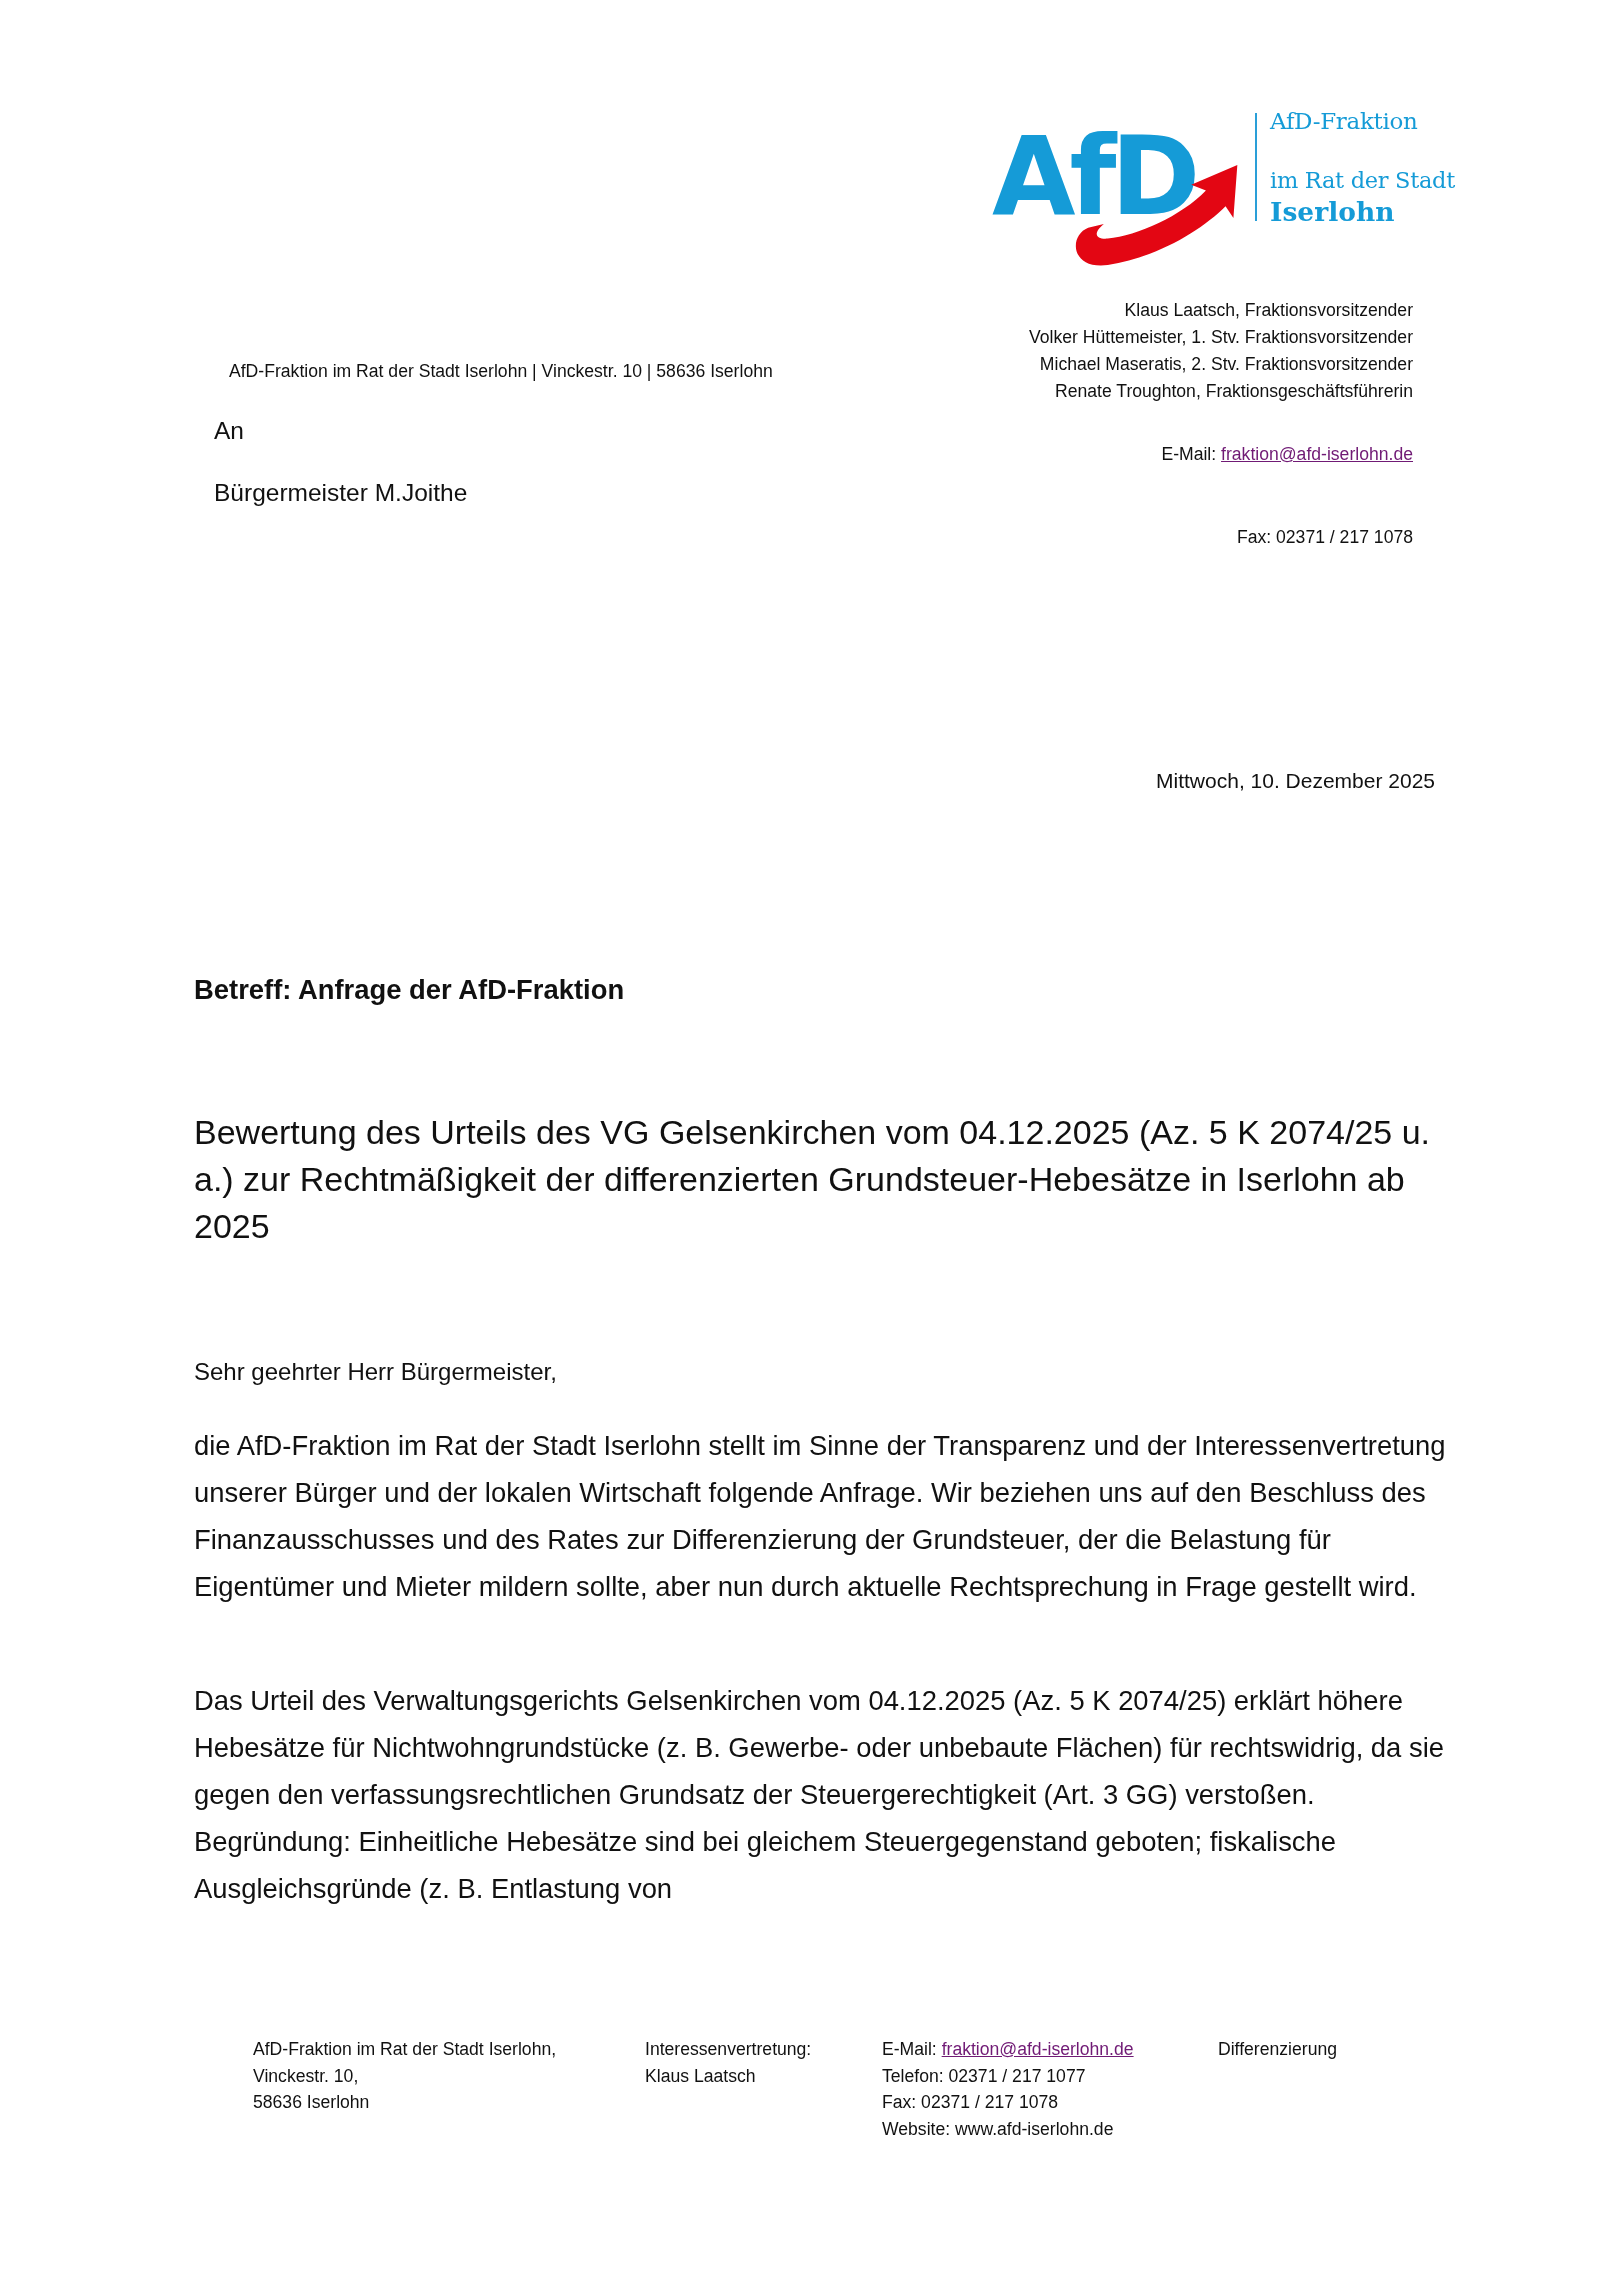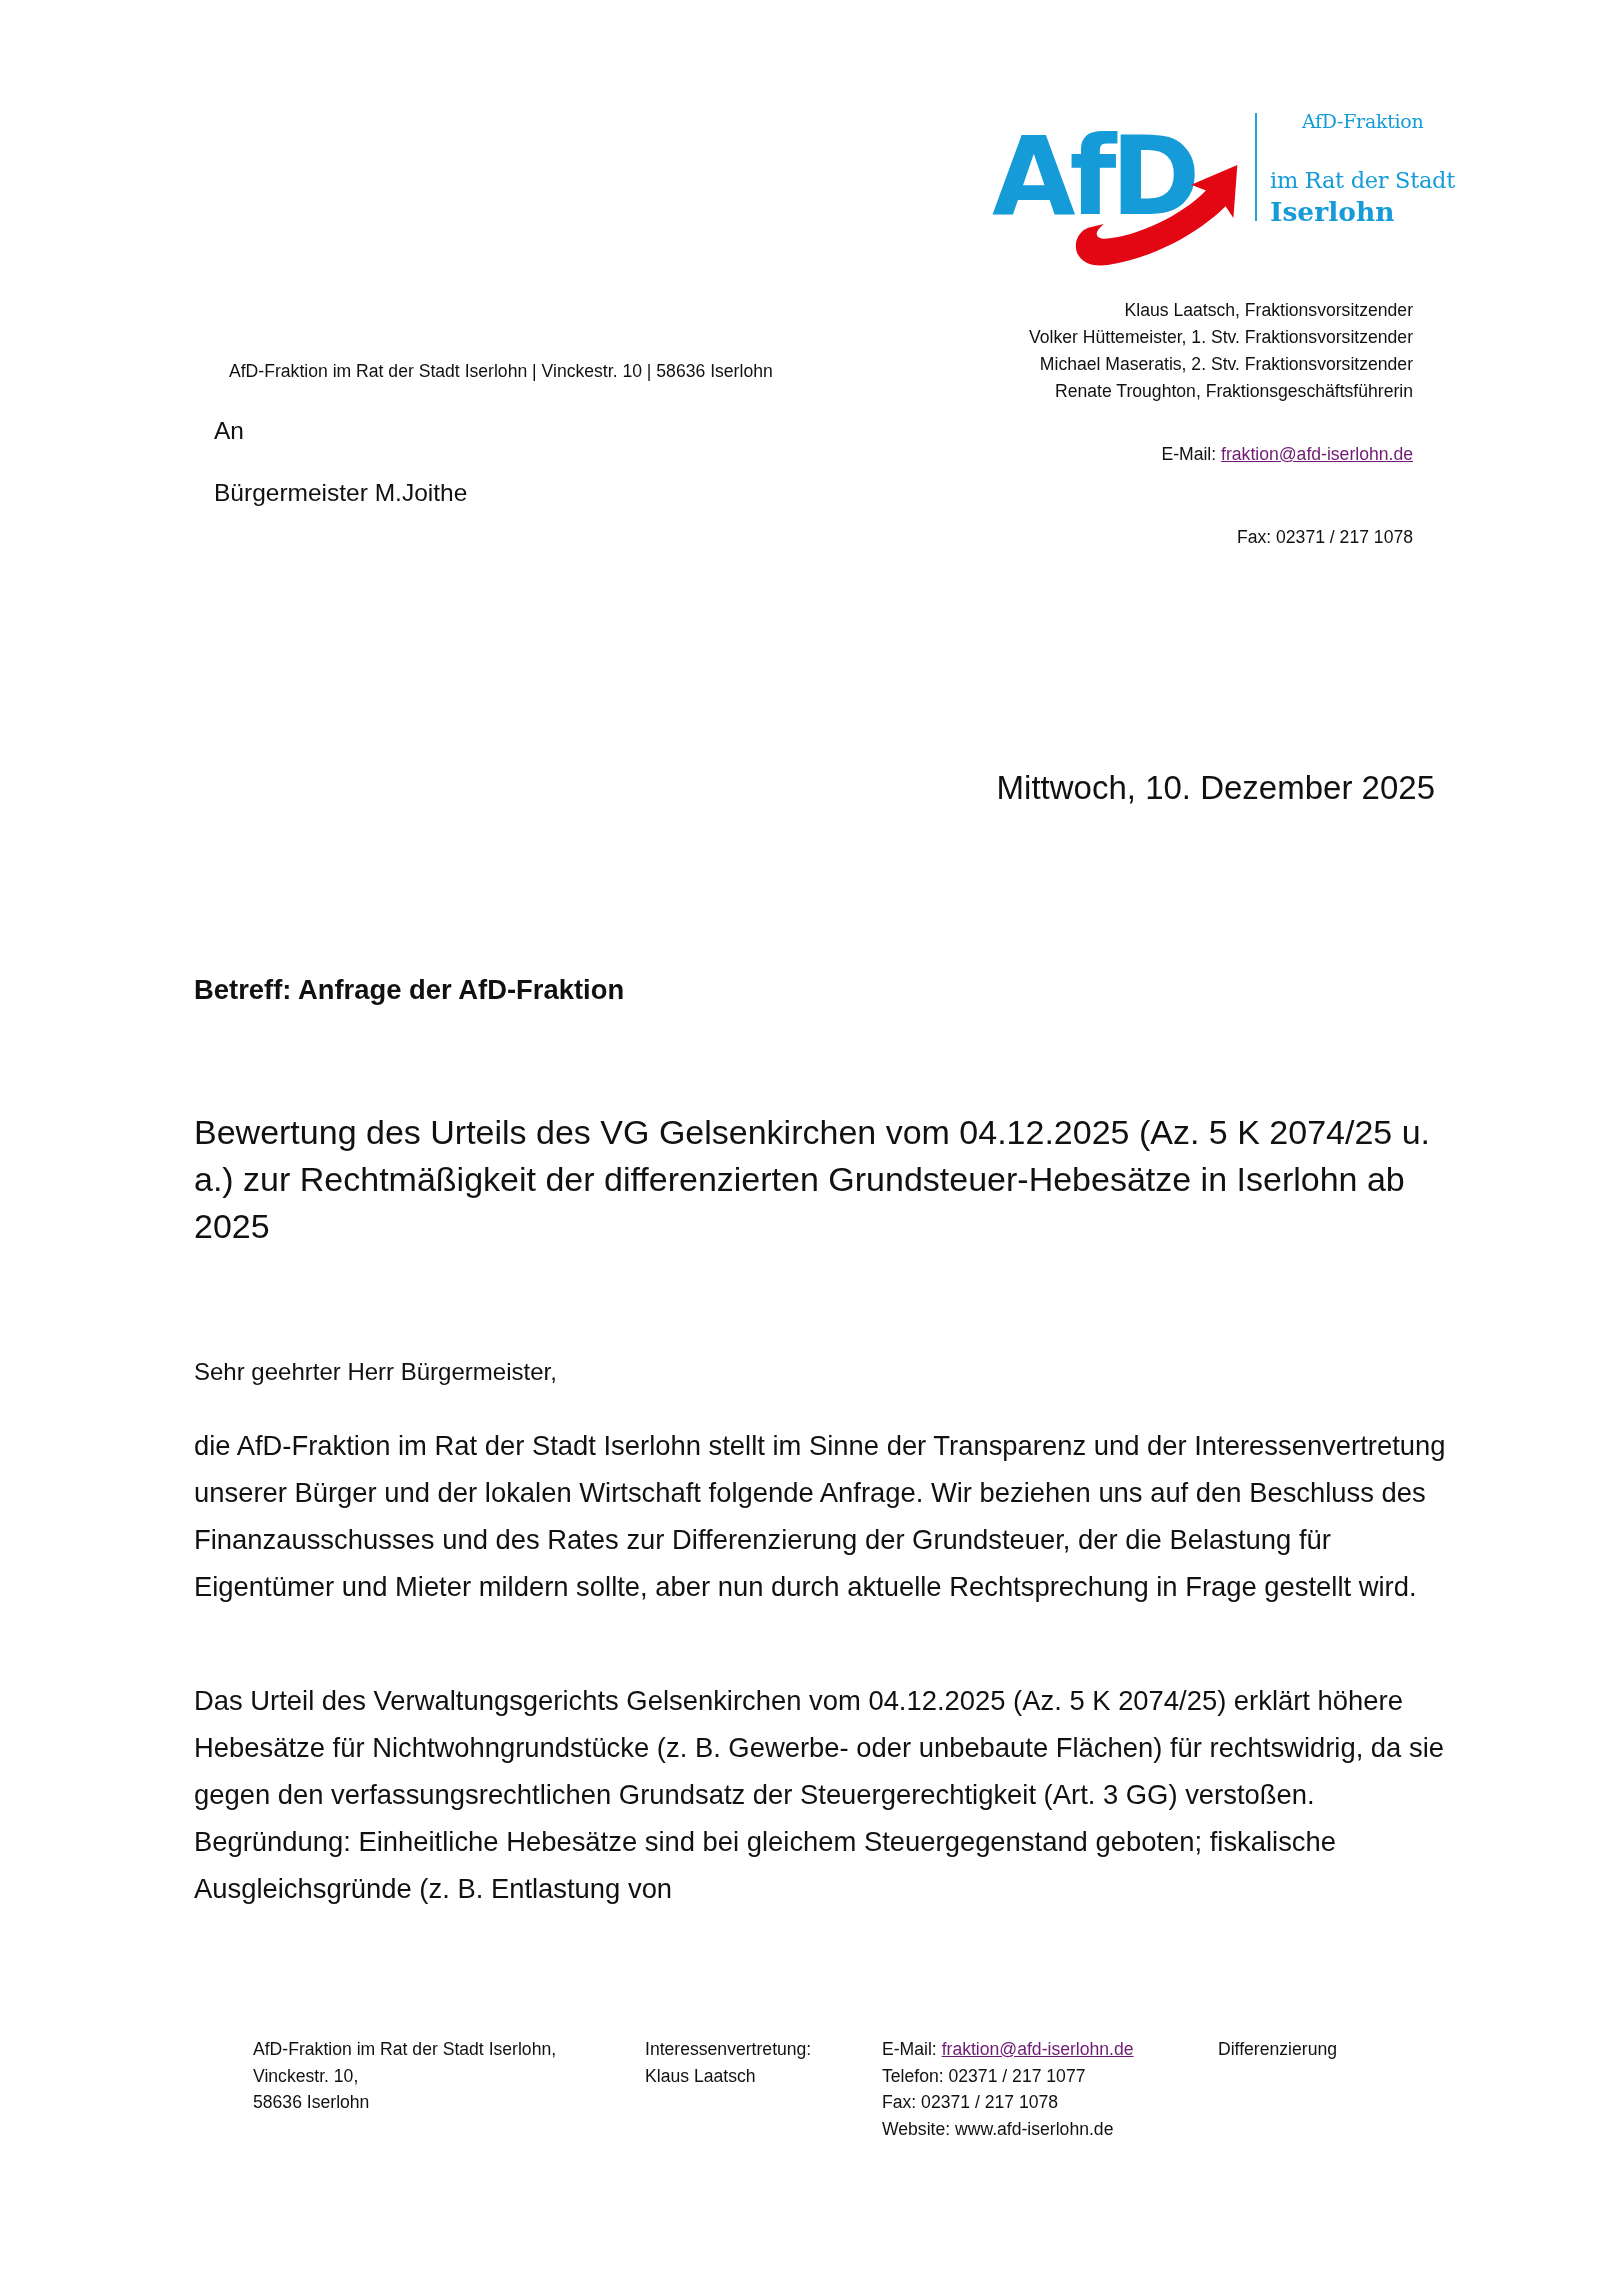--- a/index.html
+++ b/index.html
@@ -3,37 +3,37 @@
 <meta charset="utf-8">
 <style>
   html, body { margin: 0; padding: 0; background: #ffffff; }
   body { width: 1621px; height: 2293px; position: relative; overflow: hidden;
          font-family: "Liberation Sans", "DejaVu Sans", sans-serif; color: #111; }
   .abs { position: absolute; }
 
   
   .logo { left: 990px; top: 108px; width: 461px; height: 167px; }
   .logo-text { left: 1270px; top: 108px; color: #159bd7; font-family: "DejaVu Serif", serif; }
-  .logo-text .l1 { font-size: 19px; line-height: 26.5px; letter-spacing: -0.3px; margin-left: 32px; }
+  .logo-text .l1 { font-size: 23px; line-height: 26.5px; letter-spacing: -0.3px; }
   .logo-text .l2 { font-size: 22.5px; line-height: 26.5px; letter-spacing: -0.3px; margin-top: 32px; }
   .logo-text .l3 { font-size: 26.5px; line-height: 37px; font-weight: bold; }
   .logo-divider { left: 1255px; top: 113px; width: 2px; height: 108px; background: #2a9fd8; }
 
   
   .header-right { right: 208px; top: 297px; text-align: right; font-size: 17.6px; line-height: 27px; color: #111; }
   .contact-email { right: 208px; top: 444px; font-size: 17.6px; color: #111; }
   .contact-fax { right: 208px; top: 527px; font-size: 17.6px; color: #111; }
   a.mail { color: #701a75; text-decoration: underline; margin-top: 24px; }
 
   
   .sender-line { left: 229px; top: 361px; font-size: 17.6px; color: #111; }
   .recipient-an { left: 214px; top: 417px; font-size: 24.5px; }
   .recipient-name { left: 214px; top: 479px; font-size: 24.5px; }
 
-  .date { right: 186px; top: 769px; font-size: 33px; }
+  .date { right: 186px; top: 769px; font-size: 21px; }
 
   .subject { left: 194px; top: 974px; font-size: 27.4px; font-weight: bold; }
 
   .topic { left: 194px; top: 1109px; width: 1274px; font-size: 34px; line-height: 47px; }
 
   .greeting { left: 194px; top: 1358px; font-size: 24px; }
 
   .para { left: 194px; width: 1274px; font-size: 27.4px; line-height: 47px; }
   .para1 { top: 1422px; }
   .para2 { top: 1677px; }

